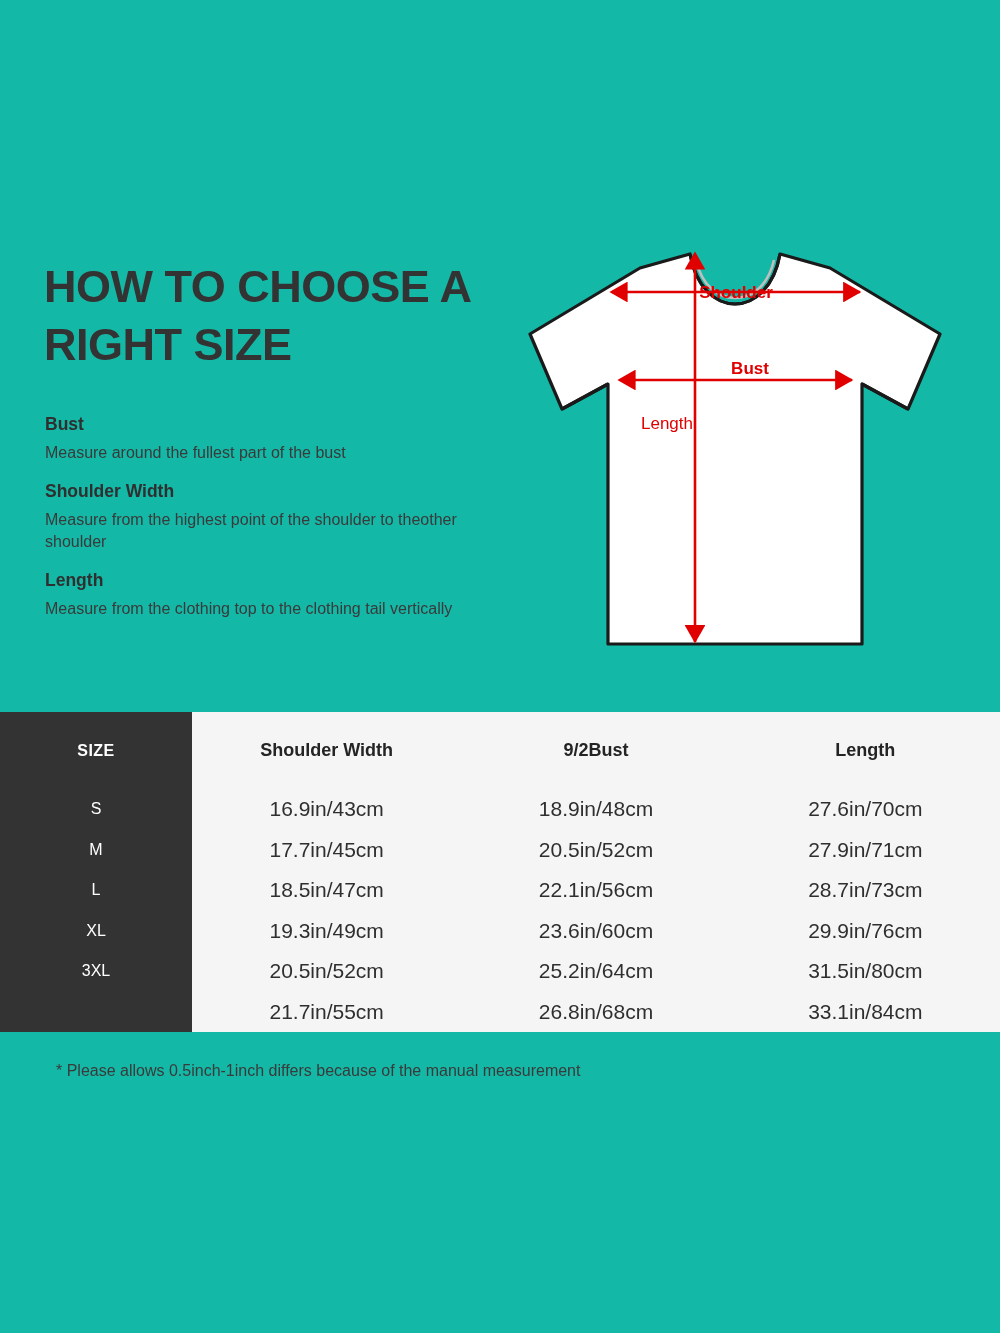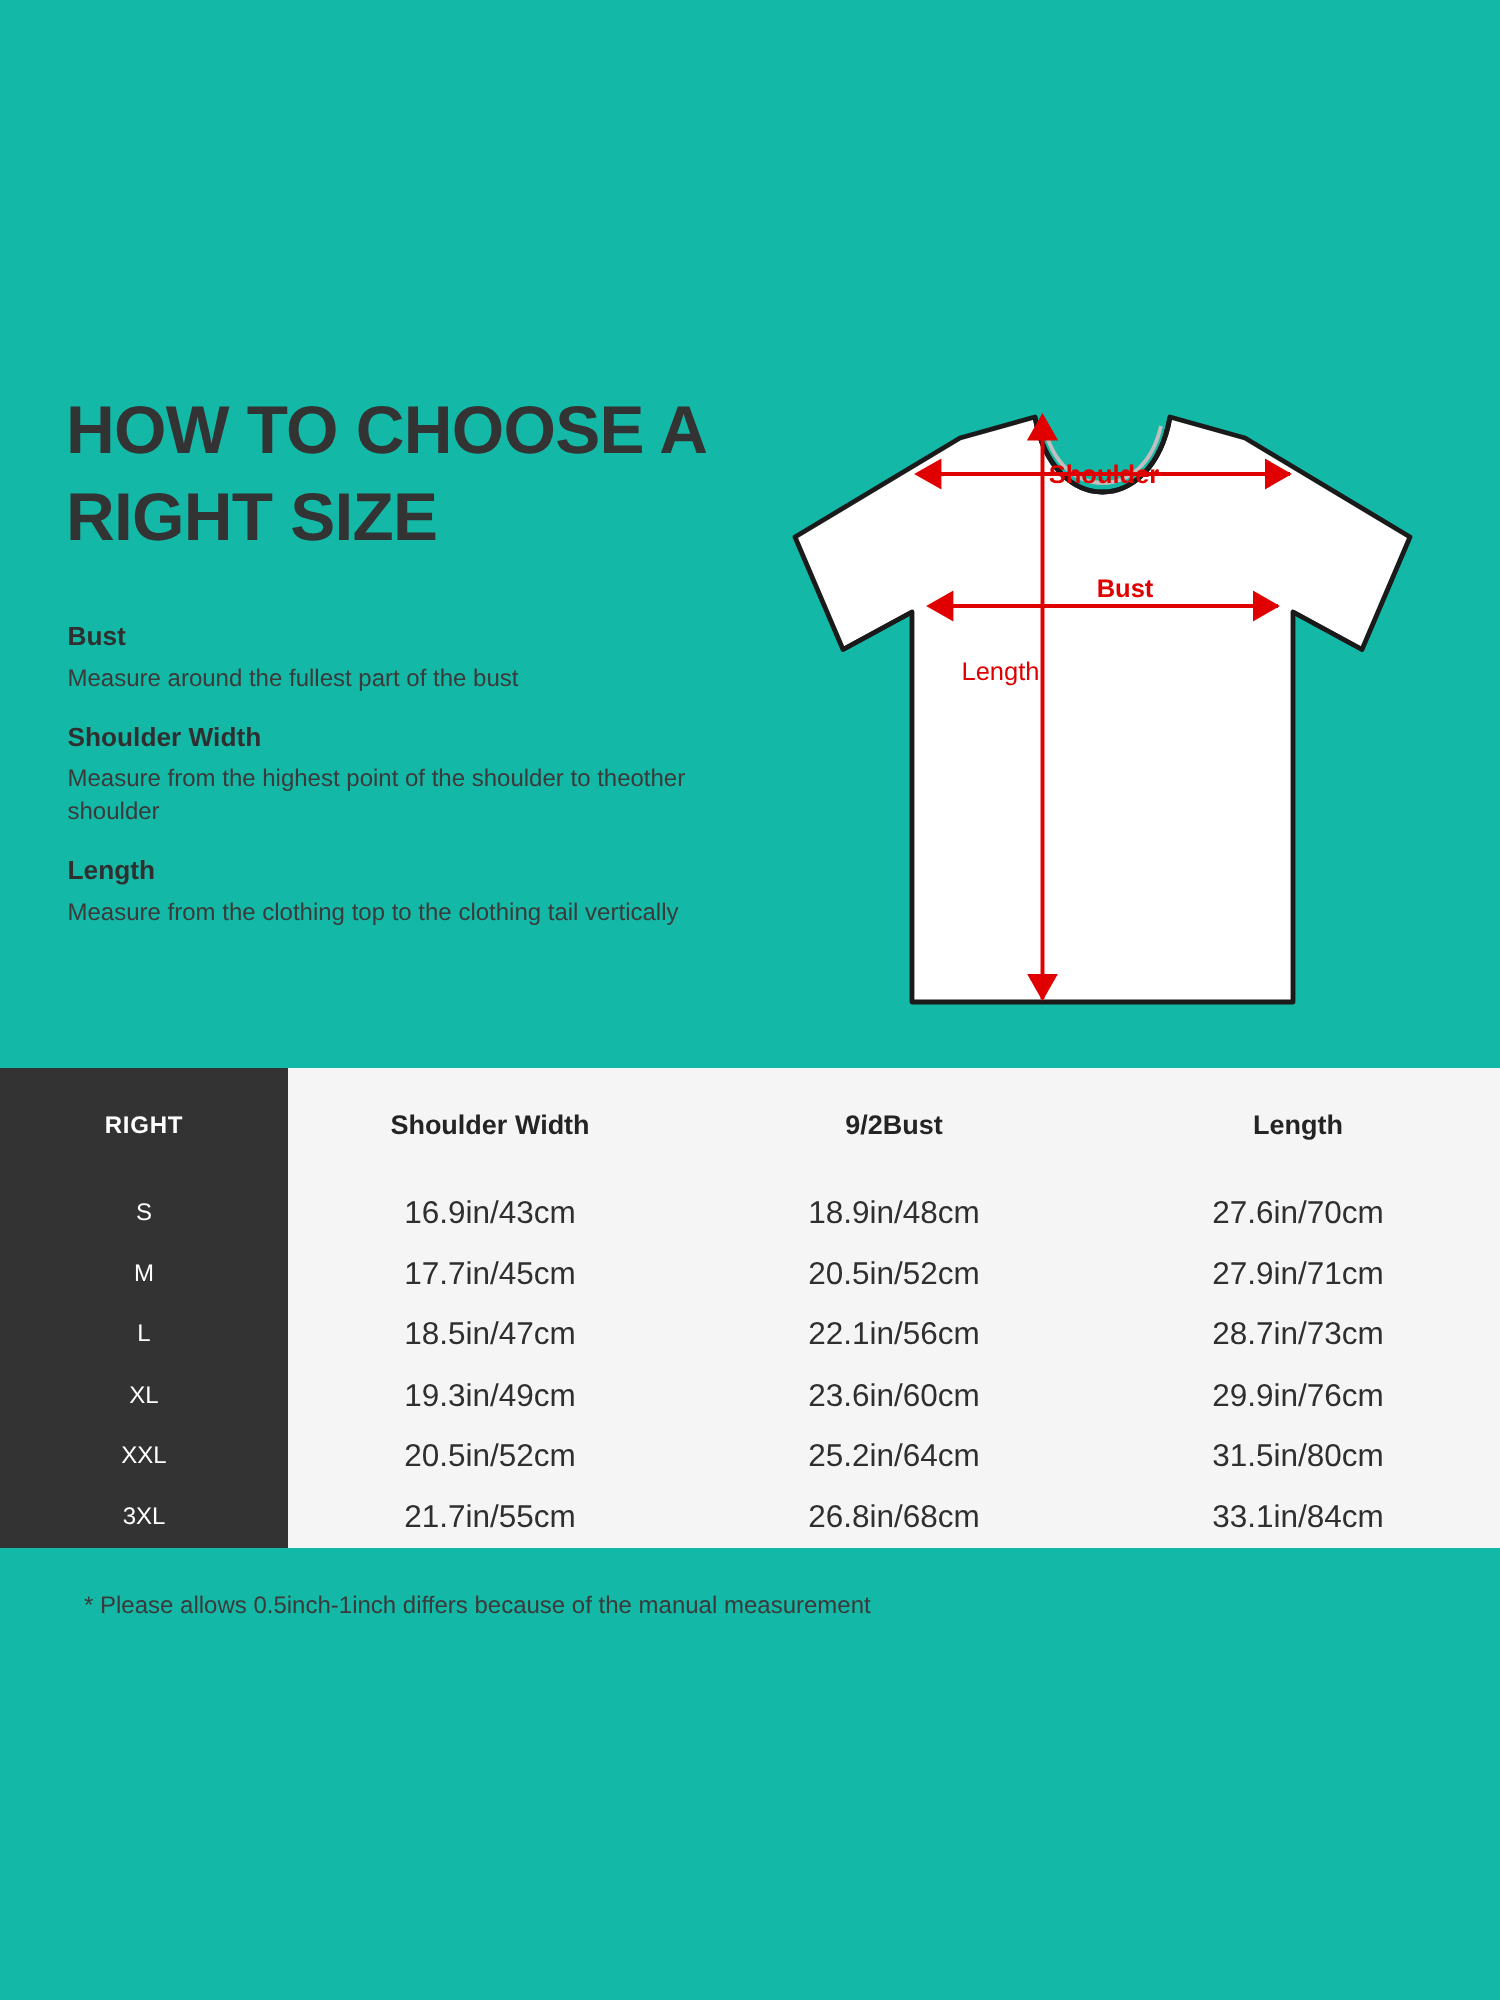--- a/index.html
+++ b/index.html
@@ -62,21 +62,21 @@
   .def-desc {
     font-size: 16px;
     line-height: 1.38;
     color: #3a3a3a;
   }
 
   
   .shirt-wrap {
     position: absolute;
     left: 500px;
-    top: 248px;
+    top: 224px;
     width: 470px;
     height: 450px;
   }
   .shirt-wrap svg {
     display: block;
   }
 
   
   .table {
     position: absolute;
@@ -219,27 +219,26 @@
         <text id="lbl-bust" x="250" y="150" text-anchor="middle" font-size="17" font-weight="bold" font-family="Liberation Sans, sans-serif" fill="#e00000">Bust</text>
         <text id="lbl-length" x="193" y="205" text-anchor="end" font-size="17" font-family="Liberation Sans, sans-serif" fill="#e00000">Length</text>
       </svg>
     </div>
   </div>
 
   <div class="table">
 
     <div class="col-size">
       <div class="hdr-row">
-        <div class="hdr-cell">RIGHT</div>
+        <div class="hdr-cell">SIZE</div>
       </div>
       <div class="size-cell">S</div>
       <div class="size-cell">M</div>
       <div class="size-cell">L</div>
       <div class="size-cell">XL</div>
-      <div class="size-cell">XXL</div>
       <div class="size-cell">3XL</div>
     </div>
 
     <div class="col-rest">
       <div class="rest-grid rest-head">
         <div>Shoulder Width</div>
         <div>9/2Bust</div>
         <div>Length</div>
       </div>
       <div class="rest-grid">

